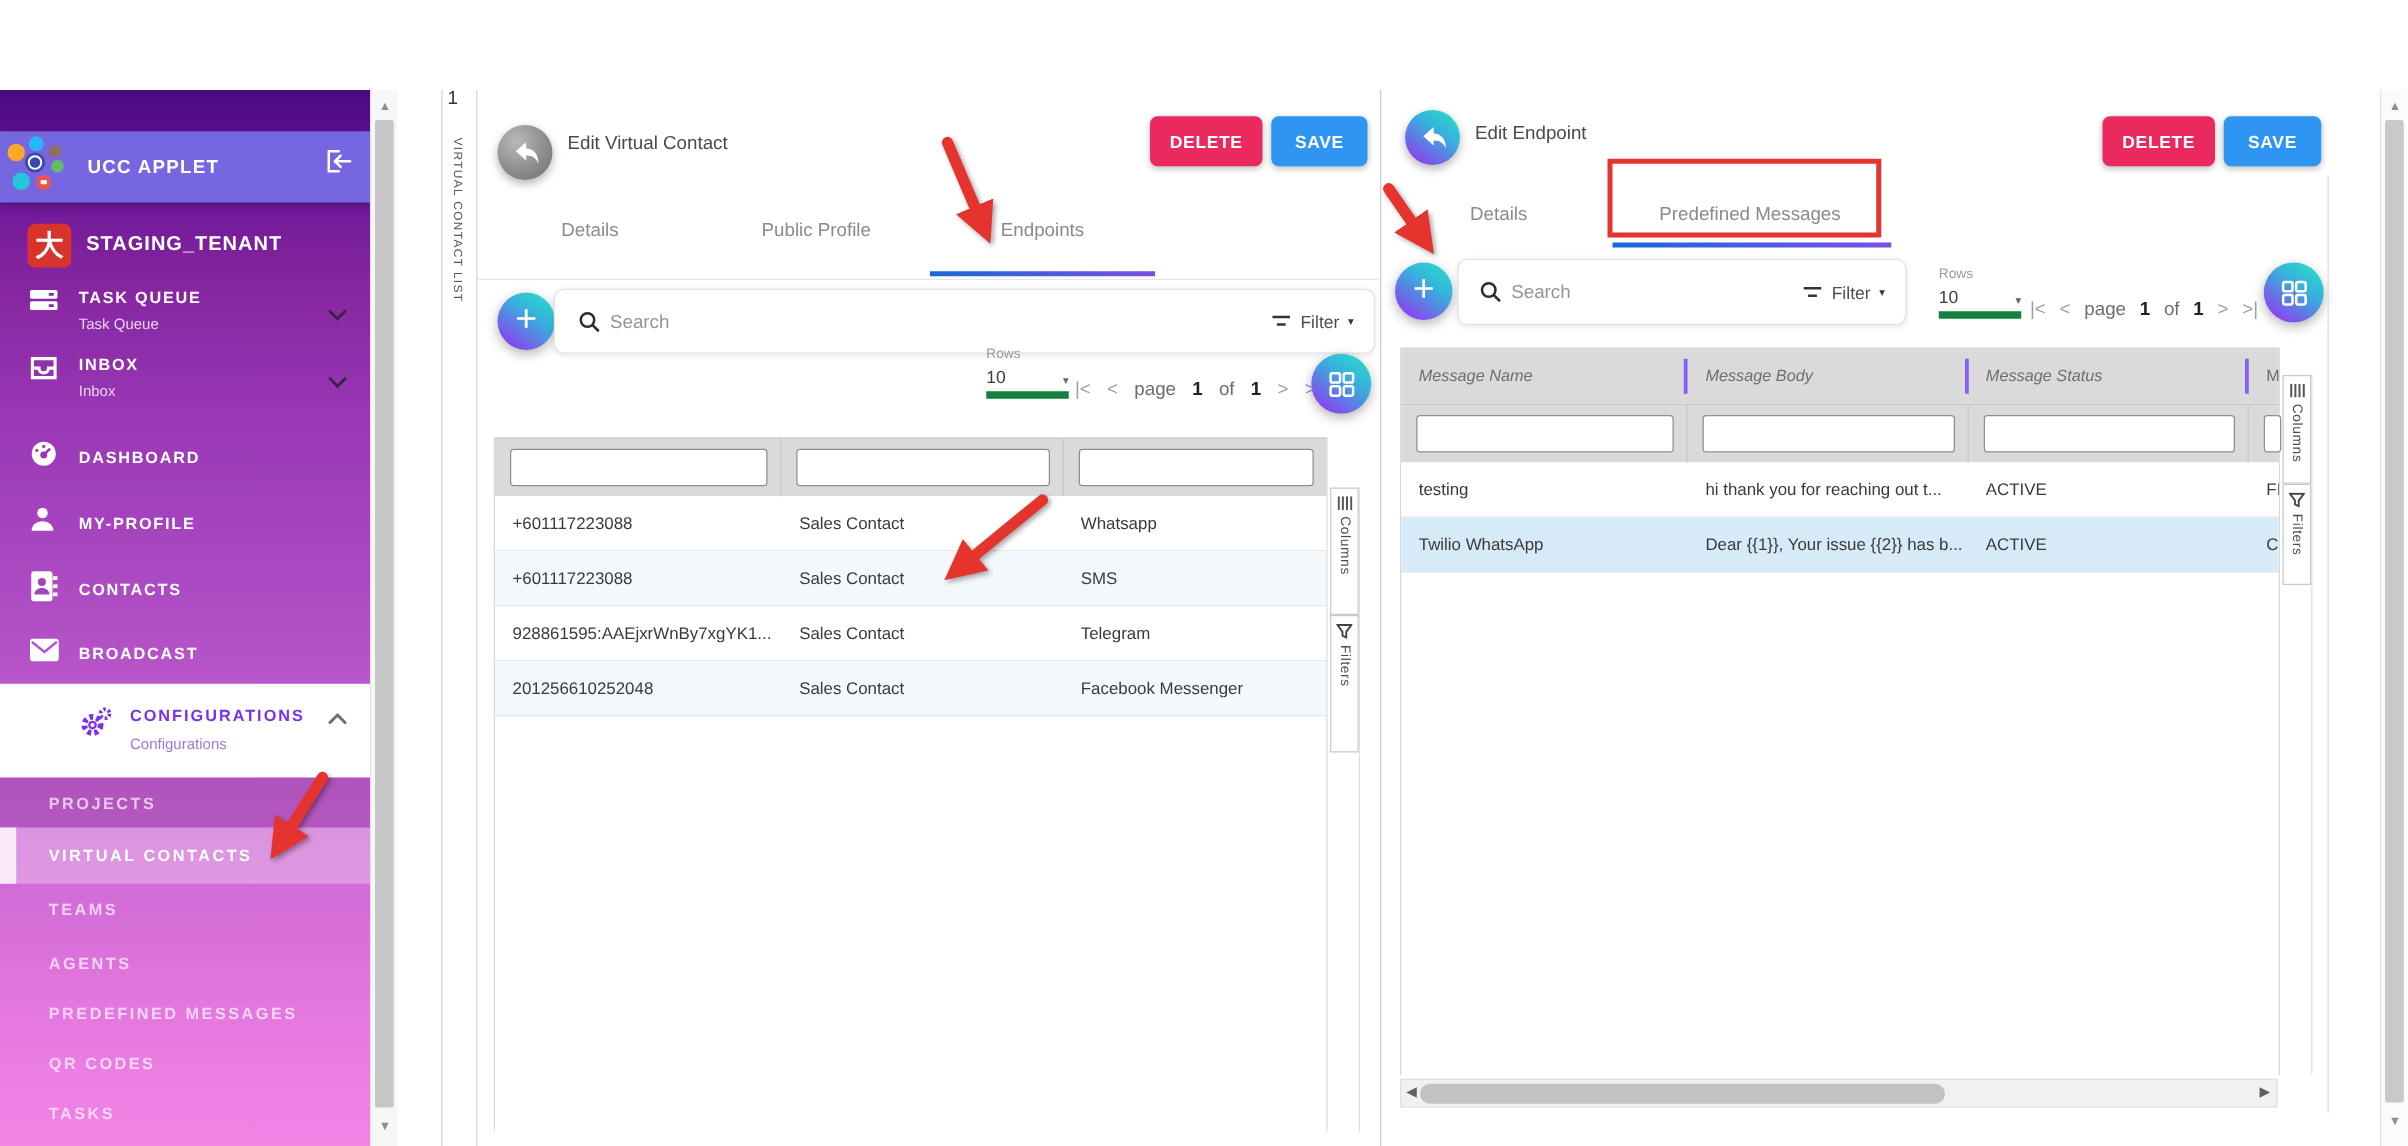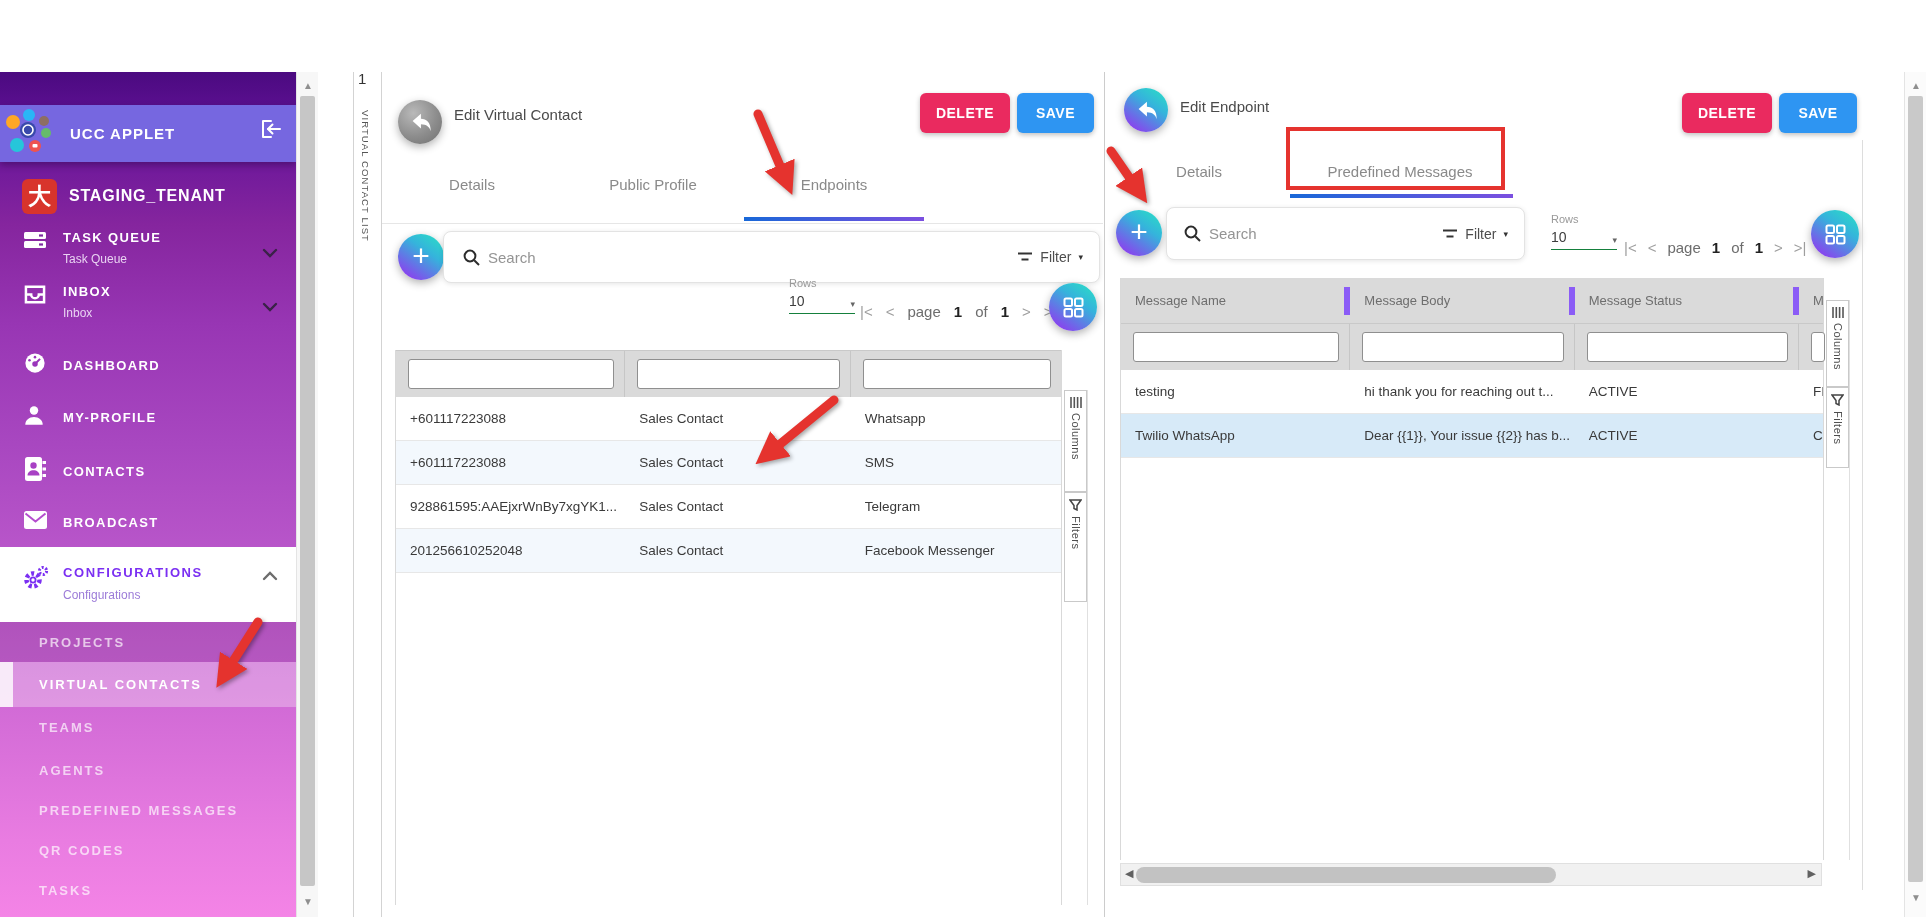--- a/index.html
+++ b/index.html
@@ -27,21 +27,21 @@
   .tenant-row { position:absolute; left:0; top:100px; width:296px; height:48px; display:flex; align-items:center; }
   .tenant-icon { width:35px; height:35px; margin-left:22px; background:#d8342c; border-radius:6px; color:#fff;
                  font-size:23px; font-weight:bold; display:flex; align-items:center; justify-content:center; }
   .tenant-label { color:#fff; font-size:16px; font-weight:bold; letter-spacing:.8px; margin-left:12px; }
   .nav-item { position:absolute; left:0; width:296px; display:flex; align-items:flex-start; color:#fff; }
   .nav-icon { width:26px; margin-left:23px; flex:0 0 auto; }
   .nav-texts { margin-left:14px; }
   .nav-label { font-size:13px; font-weight:bold; letter-spacing:1.4px; color:#fff; }
   .nav-sub { font-size:12px; color:#e9d2f2; margin-top:7px; }
   .nav-chev { position:absolute; right:18px; top:14px; }
-  .config-row { position:absolute; left:0; top:475px; width:296px; height:75px; background:#fff; display:flex; align-items:flex-start; padding-top:18px; }
+  .config-row { position:absolute; left:0; top:475px; width:296px; height:75px; background:#fff; display:flex; align-items:flex-start; padding-top:18px;padding-left:41px; }
   .config-label { font-size:13px; font-weight:bold; letter-spacing:1.6px; color:#7b2ff2; }
   .config-sub { font-size:12px; color:#9c7bd8; margin-top:8px; }
   .sub-item { position:absolute; left:0; width:296px; display:flex; align-items:center;text-align:right; }
   .sub-label { margin-left:39px; font-size:13px; font-weight:bold; letter-spacing:2px; color:rgba(255,255,255,.68); }
   .sub-item.sel { background:rgba(255,255,255,.30); }
   .sub-item.sel .sub-label { color:#fff; }
   .sub-notch { position:absolute; left:0; top:0; width:13px; height:100%; background:rgba(255,255,255,.8); }
   .sub-item.dark { background:rgba(60,5,80,.14); }
 
   
@@ -69,33 +69,33 @@
   .circle-btn { position:absolute; width:46px; height:46px; border-radius:50%; color:#fff;
                 display:flex; align-items:center; justify-content:center; box-shadow:0 3px 9px rgba(0,0,0,.3); }
   .plus-glyph { font-size:30px; font-weight:300; line-height:1; margin-top:-3px; }
   .searchbox { position:absolute; background:#fff; border:1px solid #e3e3e3; border-radius:8px;
                box-shadow:0 1px 5px rgba(0,0,0,.10); display:flex; align-items:center; }
   .searchbox input { border:none; outline:none; flex:1; font-size:15px; color:#444; margin-left:8px; font-family:inherit; background:transparent; }
   .searchbox input::placeholder { color:#949494; }
   .filter-wrap { display:flex; align-items:center; gap:7px; margin-right:16px; color:#4d4d4d; font-size:14px; }
   .rows-label { position:absolute; font-size:11px; color:#999; }
   .rows-select { position:absolute; display:flex; align-items:flex-end; justify-content:space-between;
-                 border-bottom:1px solid #15803d; font-size:14px; color:#3d3d3d; padding-bottom:4px; }
+                 border-bottom:6px solid #15803d; font-size:14px; color:#3d3d3d; padding-bottom:4px; }
   .rows-caret { font-size:9px; color:#666; }
   .pager { position:absolute; display:flex; align-items:center; gap:13px; font-size:15px; color:#9e9e9e; }
   .pager .pg-txt { color:#6d6d6d; }
   .pager b { color:#222; font-size:15px; }
 
   
   .dtable { position:absolute; border-left:1px solid #d9d9d9; border-right:1px solid #d9d9d9; background:#fff; }
   .trow { display:flex; width:100%; }
   .thead-row { background:#dadada; height:44px; align-items:center; }
   .tfilter-row { background:#dadada; align-items:center; border-top:1px solid #c9c9c9; }
   .th { font-size:13px; color:#6e6e6e; padding-left:14px; white-space:nowrap; overflow:hidden; }
-  .th-border { border-right:6px solid #8b5cf6; height:28px; display:flex; align-items:center; }
+  .th-border { border-right:3px solid #8b5cf6; height:28px; display:flex; align-items:center;font-style:italic; }
   .tfilter-cell { padding:8px 10px 8px 12px; border-right:1px solid #c6c6c6; }
   .tfilter-cell:last-child, .th:last-child { border-right:none; }
   .tfilter-cell input { width:100%; height:30px; border:1px solid #8f8f8f; border-radius:3px; background:#fff; outline:none; padding:0 6px; font-family:inherit; }
   .tbody-row { height:44px; align-items:center; border-bottom:1px solid #e7e7e7; background:#fff; }
   .tbody-row.alt { background:#f3f8fd; }
   .tbody-row.sel { background:#d7eaf8; }
   .td { font-size:13.5px; color:#3a3a3a; padding-left:14px; white-space:nowrap; overflow:hidden; }
 
   
   .side-tab { position:absolute; width:23px; background:#fff; border:1px solid #c9c9c9; display:flex;

